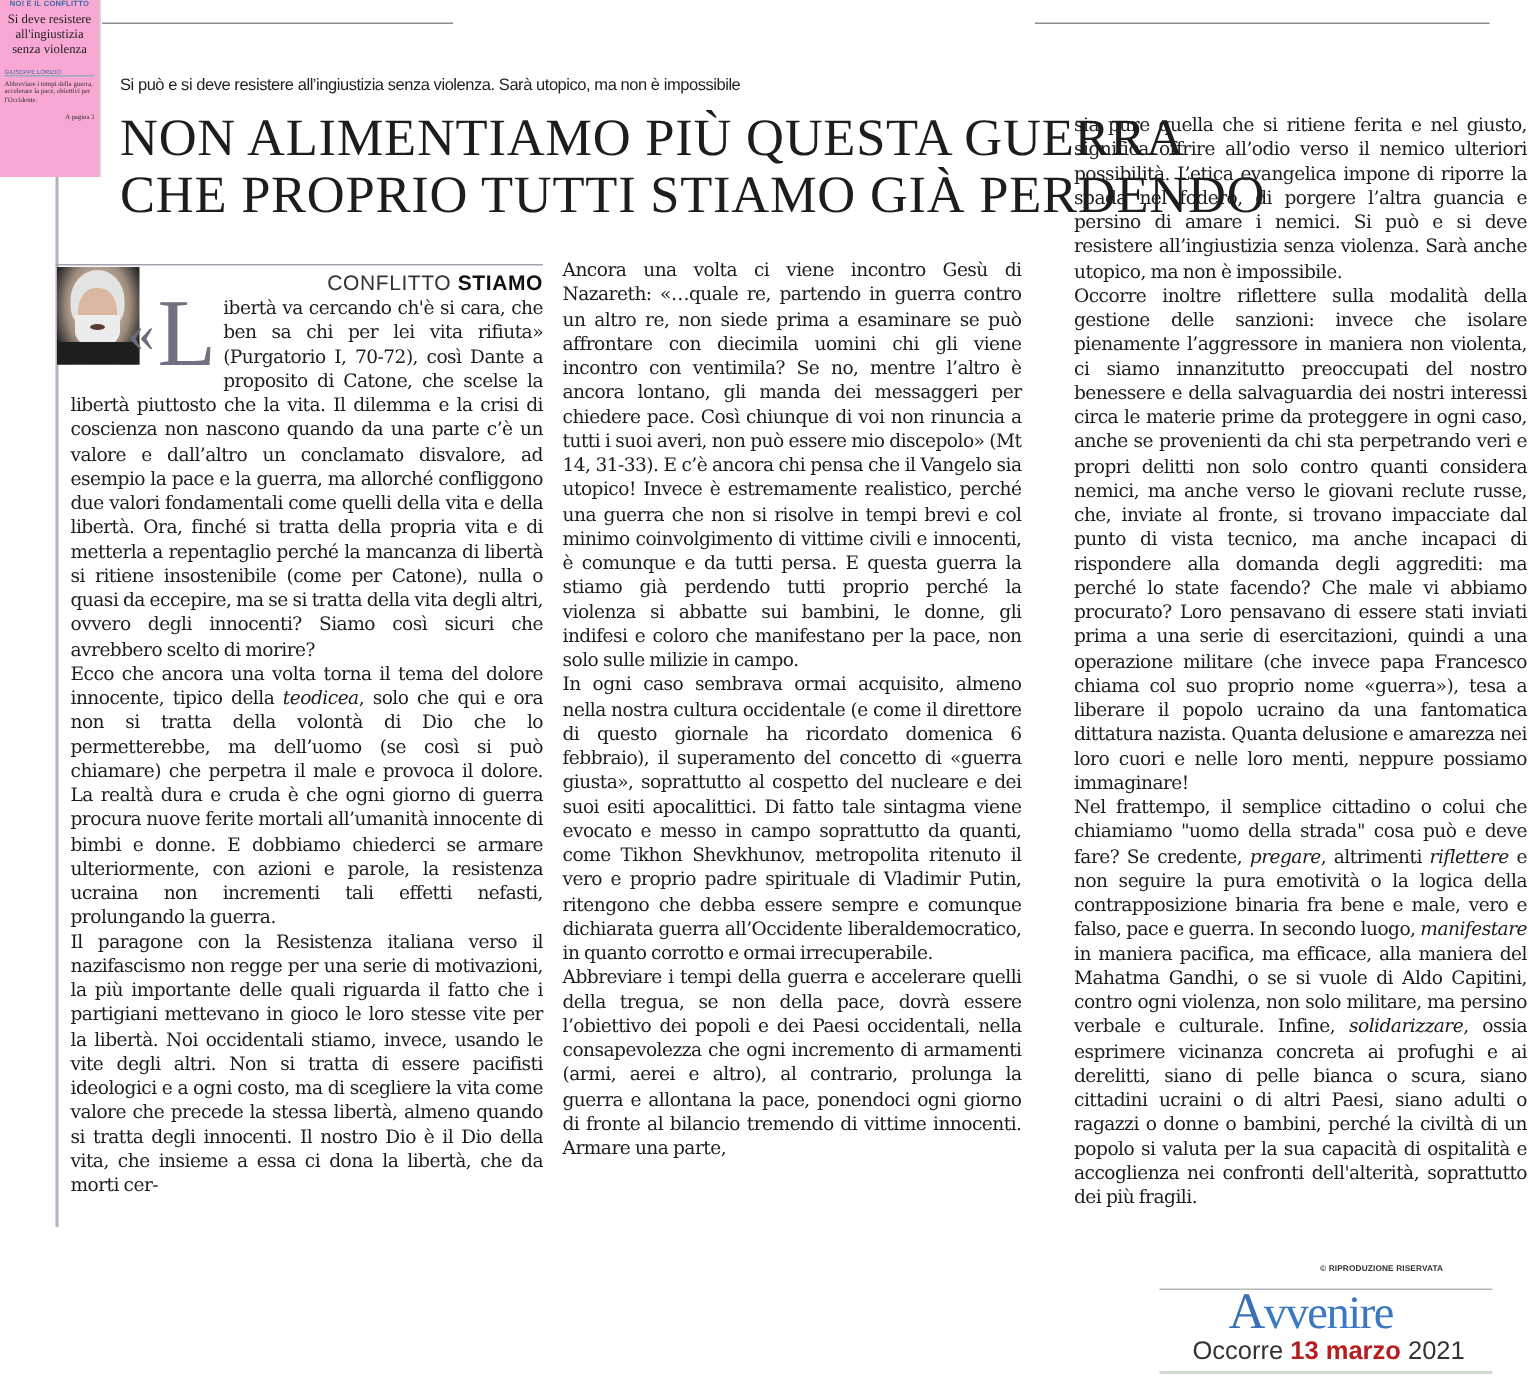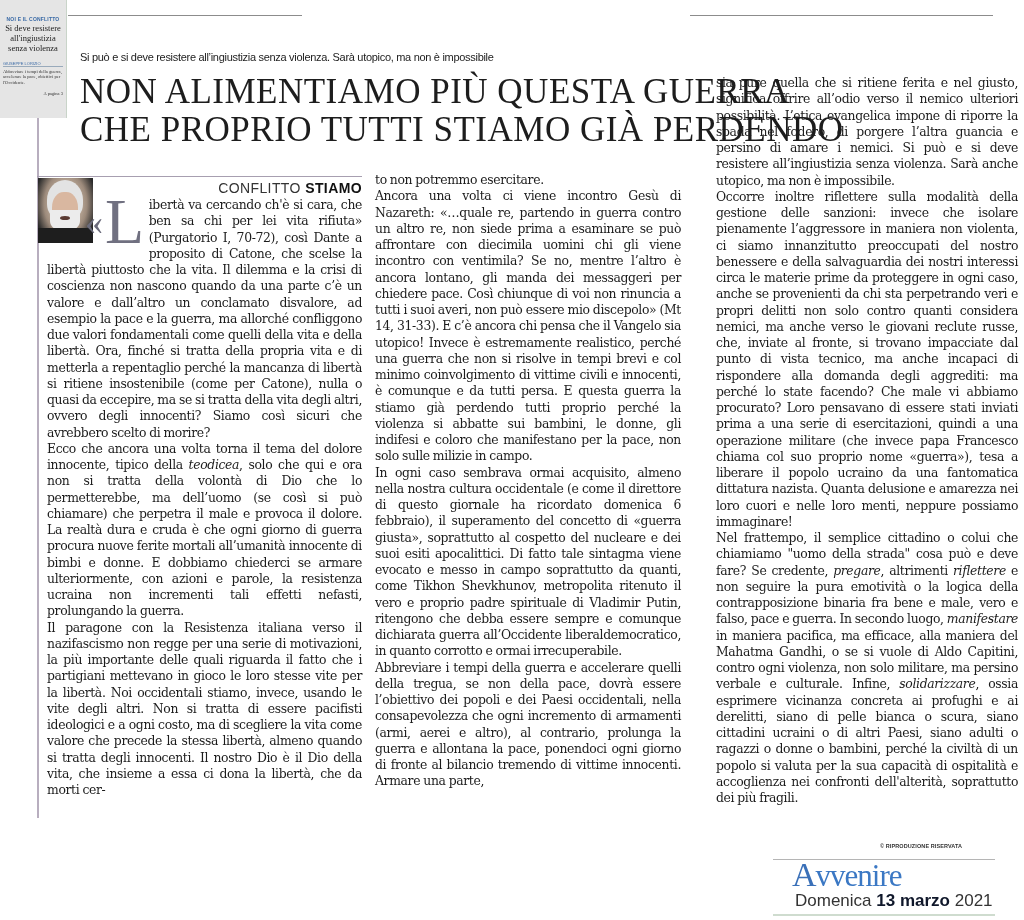--- a/index.html
+++ b/index.html
@@ -1,21 +1,21 @@
 <!DOCTYPE html>
 <html><head>
 <meta charset="utf-8">
 <style>
   * { box-sizing: border-box; margin: 0; padding: 0; }
   html, body { width: 1024px; height: 920px; background: #ffffff; overflow: hidden; }
   body { position: relative; font-family: "DejaVu Serif", "Liberation Serif", serif; color: #1a1a1a; }
 
   .teaser {
     position: absolute; left: 0; top: 0; width: 67px; height: 118px;
-    background: #e5e5e5; border-right: 1px solid #c9d4c9; padding: 16px 3px;
+    background: #f9a8d4; border-right: 1px solid #c9d4c9; padding: 0 3px;
     text-align: center;
   }
   .teaser .kicker { font-family: "Liberation Sans", sans-serif; font-size: 5px; font-weight: bold; color: #3a6aa6; letter-spacing: 0.2px; }
   .teaser .t-title { font-family: "Liberation Serif", serif; font-size: 8.5px; line-height: 10px; color: #222; margin-top: 1px; }
   .teaser .t-author { font-family: "Liberation Sans", sans-serif; font-size: 4px; color: #3a6aa6; text-align: left; border-bottom: 1px solid #9ab; margin-top: 8px; }
   .teaser .t-body { font-family: "Liberation Serif", serif; font-size: 4.6px; line-height: 5.4px; color: #333; text-align: left; margin-top: 2px; }
   .teaser .t-page { font-family: "Liberation Serif", serif; font-size: 4.5px; text-align: right; margin-top: 6px; color: #333; }
 
   .top-rule { position: absolute; left: 68px; top: 15px; width: 234px; height: 1px; background: #8c8c8c; }
   .top-rule2 { position: absolute; left: 690px; top: 15px; width: 303px; height: 1px; background: #8c8c8c; }
@@ -59,28 +59,28 @@
 
   .dropcap-wrap { position: relative; }
   .guillemet { position: absolute; left: 38px; top: 17px; font-family: "Liberation Serif", serif; font-size: 36px; color: #6b6b7b; }
   .dropcap { float: left; font-family: "Liberation Serif", serif; font-size: 64px; line-height: 50px; color: #707080; margin: 0 5px 0 58px; height: 50px; }
 
   .copyright {
     position: absolute; left: 880px; top: 843px; font-family: "Liberation Sans", sans-serif; font-size: 5.5px; color: #333; font-weight: bold; letter-spacing: 0.1px;
   }
   .foot-rule1 { position: absolute; left: 773px; top: 859px; width: 222px; height: 1px; background: #b5b5b5; }
   .logo {
-    position: absolute; left: 792px; top: 860px; width: 130px; height: 30px;
+    position: absolute; left: 819px; top: 860px; width: 130px; height: 30px;
     font-family: "Liberation Serif", serif; font-size: 31px; line-height: 30px; color: #3b78c4; letter-spacing: -1px;
   }
   .logo .a-big { font-size: 34px; color: #3a70b8; }
   .date {
     position: absolute; left: 795px; top: 891px; font-family: "Liberation Sans", sans-serif; font-size: 17px; color: #333; white-space: nowrap;
   }
-  .date b { color: #0f172a; }
+  .date b { color: #b91c1c; }
   .foot-rule2 { position: absolute; left: 773px; top: 914px; width: 222px; height: 2px; background: #cfdccf; }
 </style>
 </head>
 <body>
 
 <div class="teaser">
   <div class="kicker">NOI E IL CONFLITTO</div>
   <div class="t-title">Si deve resistere all'ingiustizia senza violenza</div>
   <div class="t-author">GIUSEPPE LORIZIO</div>
   <div class="t-body">Abbreviare i tempi della guerra, accelerare la pace, obiettivi per l'Occidente.</div>
@@ -116,31 +116,30 @@
   <div class="dropcap-wrap">
     <span class="guillemet">«</span>
     <span class="dropcap">L</span>
     <p>ibertà va cercando ch'è si cara, che ben sa chi per lei vita rifiuta» (Purgatorio I, 70-72), così Dante a proposito di Catone, che scelse la libertà piuttosto che la vita. Il dilemma e la crisi di coscienza non nascono quando da una parte c’è un valore e dall’altro un conclamato disvalore, ad esempio la pace e la guerra, ma allorché confliggono due valori fondamentali come quelli della vita e della libertà. Ora, finché si tratta della propria vita e di metterla a repentaglio perché la mancanza di libertà si ritiene insostenibile (come per Catone), nulla o quasi da eccepire, ma se si tratta della vita degli altri, ovvero degli innocenti? Siamo così sicuri che avrebbero scelto di morire?</p>
   </div>
   <p><span>Ecco che ancora una volta torna il tema del dolore innocente, tipico della </span><i>teodicea</i><span>, solo che qui e ora non si tratta della volontà di Dio che lo permetterebbe, ma dell’uomo (se così si può chiamare) che perpetra il male e provoca il dolore. La realtà dura e cruda è che ogni giorno di guerra procura nuove ferite mortali all’umanità innocente di bimbi e donne. E dobbiamo chiederci se armare ulteriormente, con azioni e parole, la resistenza ucraina non incrementi tali effetti nefasti, prolungando la guerra.</span></p>
   <p>Il paragone con la Resistenza italiana verso il nazifascismo non regge per una serie di motivazioni, la più importante delle quali riguarda il fatto che i partigiani mettevano in gioco le loro stesse vite per la libertà. Noi occidentali stiamo, invece, usando le vite degli altri. Non si tratta di essere pacifisti ideologici e a ogni costo, ma di scegliere la vita come valore che precede la stessa libertà, almeno quando si tratta degli innocenti. Il nostro Dio è il Dio della vita, che insieme a essa ci dona la libertà, che da morti cer-</p>
 </div>
 
 <div class="col col2">
-  <p>to non potremmo esercitare.</p>
   <p>Ancora una volta ci viene incontro Gesù di Nazareth: «…quale re, partendo in guerra contro un altro re, non siede prima a esaminare se può affrontare con diecimila uomini chi gli viene incontro con ventimila? Se no, mentre l’altro è ancora lontano, gli manda dei messaggeri per chiedere pace. Così chiunque di voi non rinuncia a tutti i suoi averi, non può essere mio discepolo» (Mt 14, 31-33). E c’è ancora chi pensa che il Vangelo sia utopico! Invece è estremamente realistico, perché una guerra che non si risolve in tempi brevi e col minimo coinvolgimento di vittime civili e innocenti, è comunque e da tutti persa. E questa guerra la stiamo già perdendo tutti proprio perché la violenza si abbatte sui bambini, le donne, gli indifesi e coloro che manifestano per la pace, non solo sulle milizie in campo.</p>
   <p>In ogni caso sembrava ormai acquisito, almeno nella nostra cultura occidentale (e come il direttore di questo giornale ha ricordato domenica 6 febbraio), il superamento del concetto di «guerra giusta», soprattutto al cospetto del nucleare e dei suoi esiti apocalittici. Di fatto tale sintagma viene evocato e messo in campo soprattutto da quanti, come Tikhon Shevkhunov, metropolita ritenuto il vero e proprio padre spirituale di Vladimir Putin, ritengono che debba essere sempre e comunque dichiarata guerra all’Occidente liberaldemocratico, in quanto corrotto e ormai irrecuperabile.</p>
   <p>Abbreviare i tempi della guerra e accelerare quelli della tregua, se non della pace, dovrà essere l’obiettivo dei popoli e dei Paesi occidentali, nella consapevolezza che ogni incremento di armamenti (armi, aerei e altro), al contrario, prolunga la guerra e allontana la pace, ponendoci ogni giorno di fronte al bilancio tremendo di vittime innocenti. Armare una parte,</p>
 </div>
 
 <div class="col col3">
   <p>sia pure quella che si ritiene ferita e nel giusto, significa offrire all’odio verso il nemico ulteriori possibilità. L’etica evangelica impone di riporre la spada nel fodero, di porgere l’altra guancia e persino di amare i nemici. Si può e si deve resistere all’ingiustizia senza violenza. Sarà anche utopico, ma non è impossibile.</p>
   <p>Occorre inoltre riflettere sulla modalità della gestione delle sanzioni: invece che isolare pienamente l’aggressore in maniera non violenta, ci siamo innanzitutto preoccupati del nostro benessere e della salvaguardia dei nostri interessi circa le materie prime da proteggere in ogni caso, anche se provenienti da chi sta perpetrando veri e propri delitti non solo contro quanti considera nemici, ma anche verso le giovani reclute russe, che, inviate al fronte, si trovano impacciate dal punto di vista tecnico, ma anche incapaci di rispondere alla domanda degli aggrediti: ma perché lo state facendo? Che male vi abbiamo procurato? Loro pensavano di essere stati inviati prima a una serie di esercitazioni, quindi a una operazione militare (che invece papa Francesco chiama col suo proprio nome «guerra»), tesa a liberare il popolo ucraino da una fantomatica dittatura nazista. Quanta delusione e amarezza nei loro cuori e nelle loro menti, neppure possiamo immaginare!</p>
   <p><span>Nel frattempo, il semplice cittadino o colui che chiamiamo "uomo della strada" cosa può e deve fare? Se credente, </span><i>pregare</i><span>, altrimenti </span><i>riflettere</i><span> e non seguire la pura emotività o la logica della contrapposizione binaria fra bene e male, vero e falso, pace e guerra. In secondo luogo, </span><i>manifestare</i><span> in maniera pacifica, ma efficace, alla maniera del Mahatma Gandhi, o se si vuole di Aldo Capitini, contro ogni violenza, non solo militare, ma persino verbale e culturale. Infine, </span><i>solidarizzare</i><span>, ossia esprimere vicinanza concreta ai profughi e ai derelitti, siano di pelle bianca o scura, siano cittadini ucraini o di altri Paesi, siano adulti o ragazzi o donne o bambini, perché la civiltà di un popolo si valuta per la sua capacità di ospitalità e accoglienza nei confronti dell'alterità, soprattutto dei più fragili.</span></p>
 </div>
 
 <div class="copyright">© RIPRODUZIONE RISERVATA</div>
 <div class="foot-rule1"></div>
 <div class="logo"><span class="a-big">A</span><span>vvenire</span></div>
 <div class="date">
-  <span>Domenica</span> <b>13 marzo</b> <span>2021</span>
+  <span>Occorre</span> <b>13 marzo</b> <span>2021</span>
 </div>
 <div class="foot-rule2"></div>
 
 </body></html>

